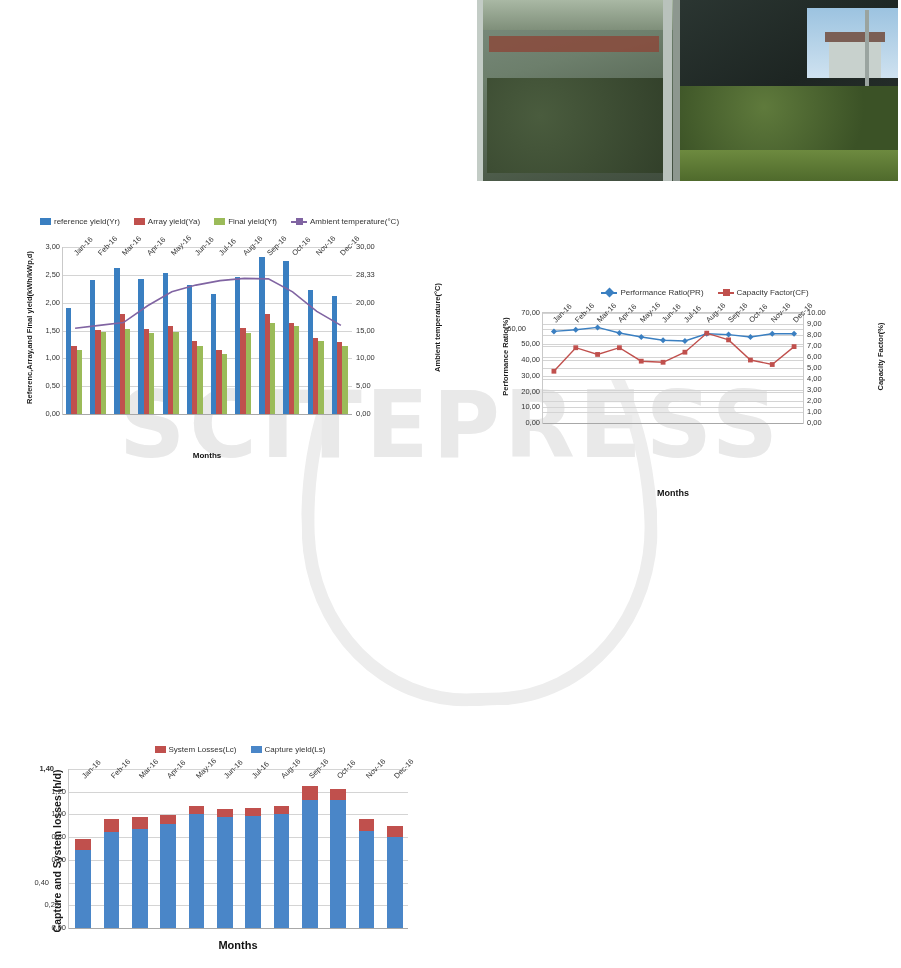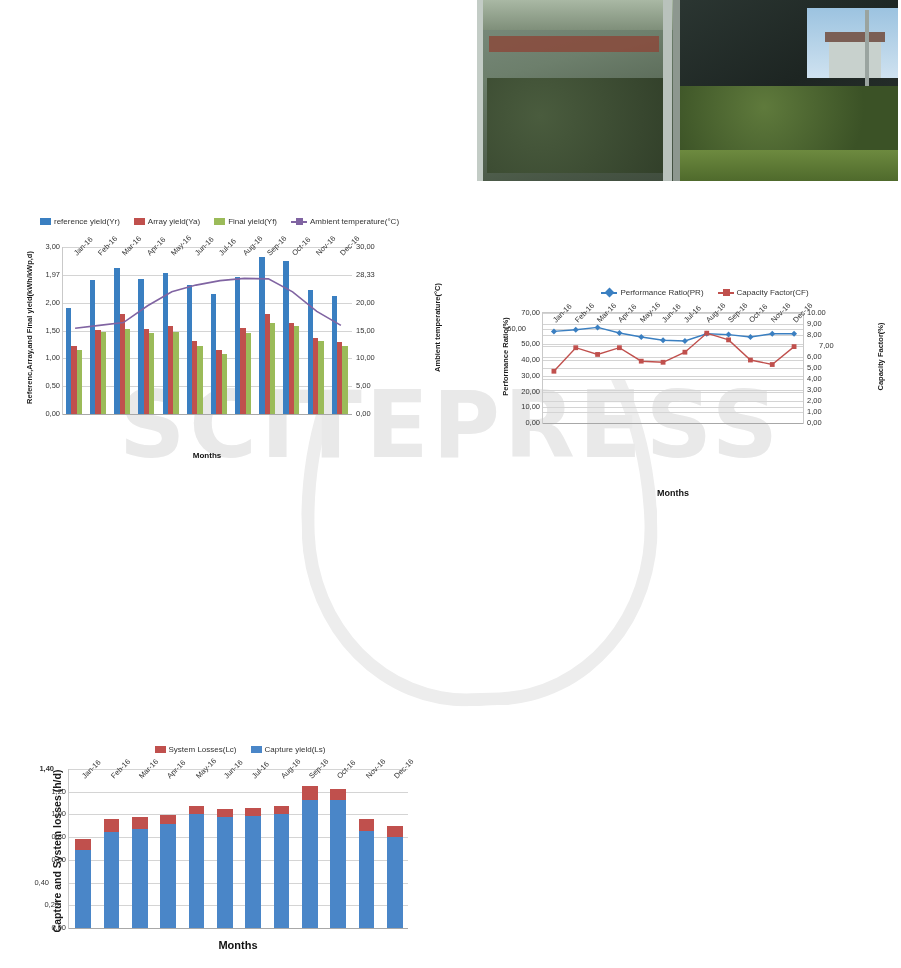--- a/index.html
+++ b/index.html
@@ -289,21 +289,21 @@
         <div class="ytick" style="top: calc(100% - 5px); right: 100%; margin-right: 3px; width: 30px;">0,00</div>
         <div class="gridline" style="top: 83.3333%;"></div>
         <div class="ytick" style="top: calc(83.3333% - 5px); right: 100%; margin-right: 3px; width: 30px;">0,50</div>
         <div class="gridline" style="top: 66.6667%;"></div>
         <div class="ytick" style="top: calc(66.6667% - 5px); right: 100%; margin-right: 3px; width: 30px;">1,00</div>
         <div class="gridline" style="top: 50%;"></div>
         <div class="ytick" style="top: calc(50% - 5px); right: 100%; margin-right: 3px; width: 30px;">1,50</div>
         <div class="gridline" style="top: 33.3333%;"></div>
         <div class="ytick" style="top: calc(33.3333% - 5px); right: 100%; margin-right: 3px; width: 30px;">2,00</div>
         <div class="gridline" style="top: 16.6667%;"></div>
-        <div class="ytick" style="top: calc(16.6667% - 5px); right: 100%; margin-right: 3px; width: 30px;">1,97</div>
+        <div class="ytick" style="top: calc(16.6667% - 5px); right: 100%; margin-right: 3px; width: 30px;">2,50</div>
         <div class="gridline" style="top: 0%;"></div>
         <div class="ytick" style="top: calc(0% - 5px); right: 100%; margin-right: 3px; width: 30px;">3,00</div>
         <div class="gridline" style="top: 100%; border-top-color: rgb(168, 168, 168);"></div>
         <div class="ytick" style="top: calc(100% - 5px); left: 100%; margin-left: 4px; text-align: left;">0,00</div>
         <div class="gridline" style="top: 83.3333%;"></div>
         <div class="ytick" style="top: calc(83.3333% - 5px); left: 100%; margin-left: 4px; text-align: left;">5,00</div>
         <div class="gridline" style="top: 66.6667%;"></div>
         <div class="ytick" style="top: calc(66.6667% - 5px); left: 100%; margin-left: 4px; text-align: left;">10,00</div>
         <div class="gridline" style="top: 50%;"></div>
         <div class="ytick" style="top: calc(50% - 5px); left: 100%; margin-left: 4px; text-align: left;">15,00</div>
@@ -410,21 +410,21 @@
         <div class="ytick" style="top: calc(80% - 5px); left: 100%; margin-left: 4px; text-align: left;">2,00</div>
         <div class="gridline" style="top: 70%;"></div>
         <div class="ytick" style="top: calc(70% - 5px); left: 100%; margin-left: 4px; text-align: left;">3,00</div>
         <div class="gridline" style="top: 60%;"></div>
         <div class="ytick" style="top: calc(60% - 5px); left: 100%; margin-left: 4px; text-align: left;">4,00</div>
         <div class="gridline" style="top: 50%;"></div>
         <div class="ytick" style="top: calc(50% - 5px); left: 100%; margin-left: 4px; text-align: left;">5,00</div>
         <div class="gridline" style="top: 40%;"></div>
         <div class="ytick" style="top: calc(40% - 5px); left: 100%; margin-left: 4px; text-align: left;">6,00</div>
         <div class="gridline" style="top: 30%;"></div>
-        <div class="ytick" style="top: calc(30% - 5px); left: 100%; margin-left: 16px; text-align: right;">7,00</div>
+        <div class="ytick" style="top: calc(30% - 5px); left: 100%; margin-left: 4px; text-align: right;">7,00</div>
         <div class="gridline" style="top: 20%;"></div>
         <div class="ytick" style="top: calc(20% - 5px); left: 100%; margin-left: 4px; text-align: left;">8,00</div>
         <div class="gridline" style="top: 10%;"></div>
         <div class="ytick" style="top: calc(10% - 5px); left: 100%; margin-left: 4px; text-align: left;">9,00</div>
         <div class="gridline" style="top: 0%;"></div>
         <div class="ytick" style="top: calc(0% - 5px); left: 100%; margin-left: 4px; text-align: left;">10.00</div>
         <svg width="262" height="112" style="position: absolute; left: 0px; top: 0px;">
           <path d="M10.9,18.4 L32.8,16.8 L54.6,14.4 L76.4,20.0 L98.3,24.0 L120.1,27.2 L141.9,28.0 L163.7,20.8 L185.6,21.6 L207.4,24.0 L229.2,20.8 L251.1,20.8 " fill="none" stroke="#3a7fc1" stroke-width="1.4"></path>
           <polygon points="10.916666666666666,15.399999999999991 13.916666666666666,18.39999999999999 10.916666666666666,21.39999999999999 7.916666666666666,18.39999999999999" fill="#3a7fc1"></polygon>
           <polygon points="32.75,13.799999999999997 35.75,16.799999999999997 32.75,19.799999999999997 29.75,16.799999999999997" fill="#3a7fc1"></polygon>

